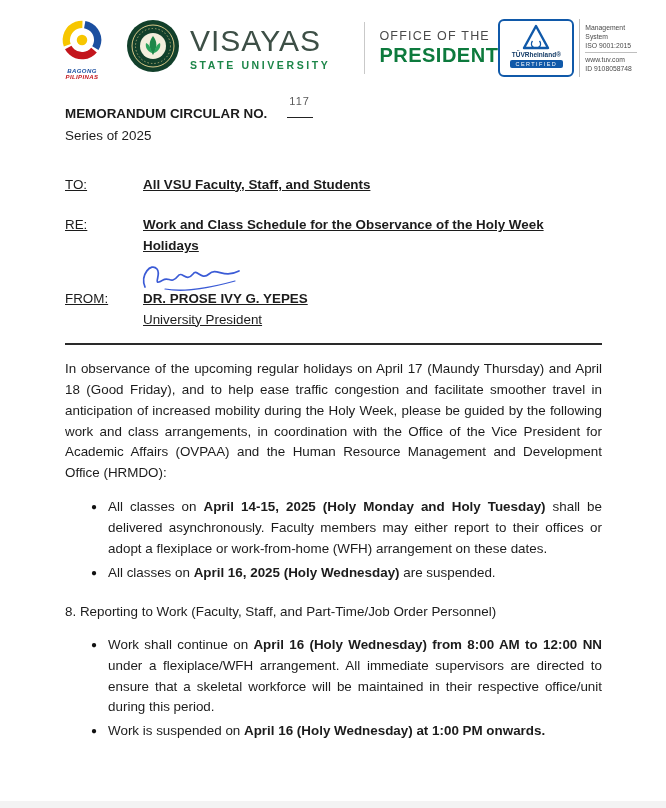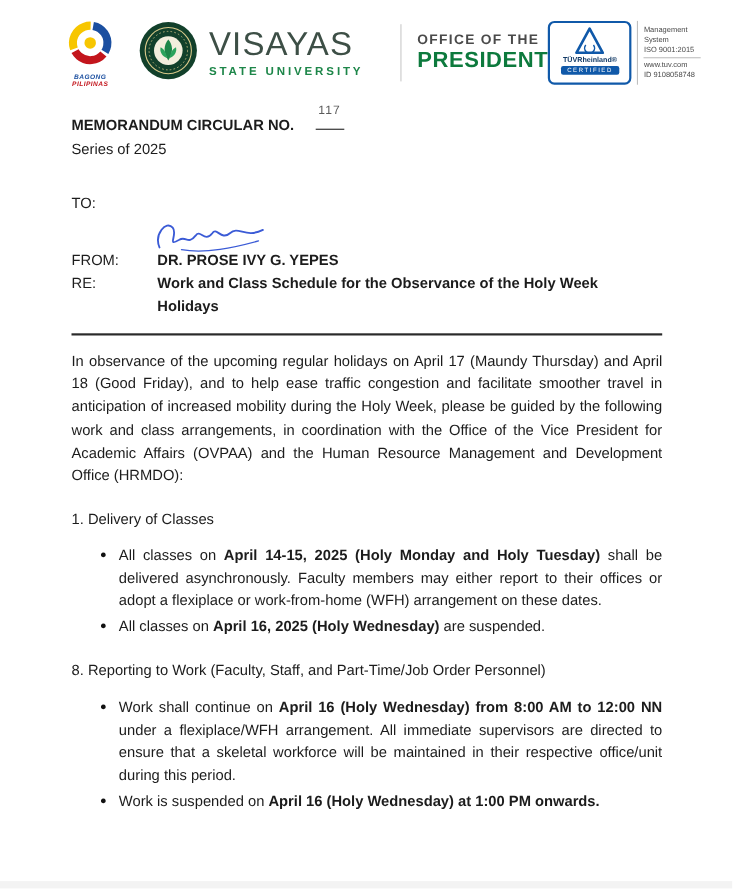--- a/index.html
+++ b/index.html
@@ -12,41 +12,41 @@
   .bp { width:64px; text-align:center; flex:0 0 auto; }
   .bp-label { font-size:6px; font-weight:bold; font-style:italic; letter-spacing:.4px; margin-top:1px; }
   .bp-label .bp1 { color:#1b4fa0; }
   .bp-label .bp2 { color:#c3151c; }
   .seal { flex:0 0 auto; margin-left:12px; }
   .wordmark { margin-left:10px; flex:0 0 auto; }
   .wordmark .visayas { font-size:30px; letter-spacing:1px; color:#3d4f46; font-weight:500; line-height:1; }
   .wordmark .stateuni { font-size:10.5px; letter-spacing:2.6px; color:#1d8649; font-weight:bold; margin-top:3px; }
   .lh-divider { width:1px; height:52px; background:#c9c9c9; margin-left:34px; margin-right:14px; flex:0 0 auto; }
   .office { flex:0 0 auto; }
-  .office-top { font-size:12.5px; letter-spacing:1.2px; color:#4a4a4a;font-weight:bold; }
+  .office-top { font-size:12.5px; letter-spacing:1.2px; color:#4a4a4a; }
   .office-bottom { font-size:20px; font-weight:bold; color:#0d7a3d; letter-spacing:.5px; margin-top:1px; }
   .tuv { margin-left:auto; display:flex; align-items:stretch; flex:0 0 auto; }
   .tuv-badge { width:76px; height:58px; border:2px solid #1059a9; border-radius:6px; background:#fff;
                display:flex; flex-direction:column; align-items:center; padding-top:3px; }
   .tuv-brand { font-size:6.5px; font-weight:bold; color:#123a66; margin-top:1px; white-space:nowrap; }
   .tuv-certified { margin-top:2px; background:#1059a9; color:#fff; font-size:5.5px; letter-spacing:1.4px;
                    padding:1px 6px; border-radius:2px; }
   .tuv-text { width:58px; border-left:1px solid #bfbfbf; margin-left:5px; padding-left:5px;
               font-size:6.8px; line-height:1.35; color:#4a4a4a; display:flex; flex-direction:column; justify-content:center; }
   .tuv-text .sep { border-top:1px solid #bfbfbf; margin:2px 0; }
 
   
   .content { padding:0 64px 0 65px; font-size:13.4px; line-height:1.55; }
   .memo-head { margin-top:20px; }
   .memo-title { font-weight:bold; }
   .no-blank { display:inline-block; width:26px; border-bottom:1.5px solid #222; position:relative; height:13px; margin-left:20px; }
   .no-num { position:absolute; left:2px; top:-12px; font-size:11px; color:#5a5a5a; font-weight:normal; letter-spacing:1px; }
   .series { margin-top:1px; }
 
-  .fields { margin-top:28px; }
+  .fields { margin-top:28px;text-decoration:underline; }
   .frow { display:flex; }
   .flabel { width:78px; flex:0 0 auto; }
   .fvalue { flex:1; }
   .v-bold { font-weight:bold; }
   .row-to { margin-bottom:20px; }
   .row-re { margin-bottom:0; }
   .row-from { margin-top:32px; position:relative; }
   .from-title { margin-left:78px; }
   .row-date { margin-top:24px; }
   .signature { position:absolute; left:70px; top:-30px; }
@@ -131,43 +131,44 @@
       <div class="memo-title">
         <span>MEMORANDUM CIRCULAR NO.</span><span class="no-blank"><span class="no-num">117</span></span>
       </div>
       <div class="series">Series of 2025</div>
     </div>
 
     <div class="fields">
 
       <div class="frow row-to">
         <div class="flabel">TO:</div>
+        <div class="fvalue v-bold">All VSU Faculty, Staff, and Students</div>
+      </div>
+
+      <div class="frow row-re">
+        <div class="flabel">RE:</div>
+        <div class="fvalue v-bold">Work and Class Schedule for the Observance of the Holy Week Holidays</div>
       </div>
 
       <div class="frow row-from">
         <svg class="signature" width="112" height="34" viewBox="0 0 112 34">
           <path d="M10 28 C 5 16, 16 3, 22 10 C 27 16, 16 28, 28 21 C 34 17, 36 26, 43 17 C 47 11, 51 24, 58 15 C 62 9, 66 22, 74 15 C 82 8, 88 20, 104 12" fill="none" stroke="#3b5bd6" stroke-width="1.7" stroke-linecap="round"></path>
           <path d="M30 30 C 52 34, 78 28, 100 22" fill="none" stroke="#3b5bd6" stroke-width="1.2" stroke-linecap="round"></path>
         </svg>
         <div class="flabel">FROM:</div>
         <div class="fvalue v-bold">DR. PROSE IVY G. YEPES</div>
       </div>
-
-      <div class="frow row-re">
-        <div class="flabel">RE:</div>
-        <div class="fvalue v-bold">Work and Class Schedule for the Observance of the Holy Week Holidays</div>
-      </div>
+      <div class="from-title">University President</div>
 
     </div>
 
     <hr class="rule">
 
     <p class="intro">In observance of the upcoming regular holidays on April 17 (Maundy Thursday) and April 18 (Good Friday), and to help ease traffic congestion and facilitate smoother travel in anticipation of increased mobility during the Holy Week, please be guided by the following work and class arrangements, in coordination with the Office of the Vice President for Academic Affairs (OVPAA) and the Human Resource Management and Development Office (HRMDO):</p>
 
-    <div class="sec-heading">1. Delivery of Classes</div>
 
     <ul class="bullets">
       <li class="bullet">
         <span class="marker">●</span>
         <span class="btext"><span>All classes on </span><b>April 14-15, 2025 (Holy Monday and Holy Tuesday)</b><span> shall be delivered asynchronously. Faculty members may either report to their offices or adopt a flexiplace or work-from-home (WFH) arrangement on these dates.</span></span>
       </li>
       <li class="bullet">
         <span class="marker">●</span>
         <span class="btext"><span>All classes on </span><b>April 16, 2025 (Holy Wednesday)</b><span> are suspended.</span></span>
       </li>

